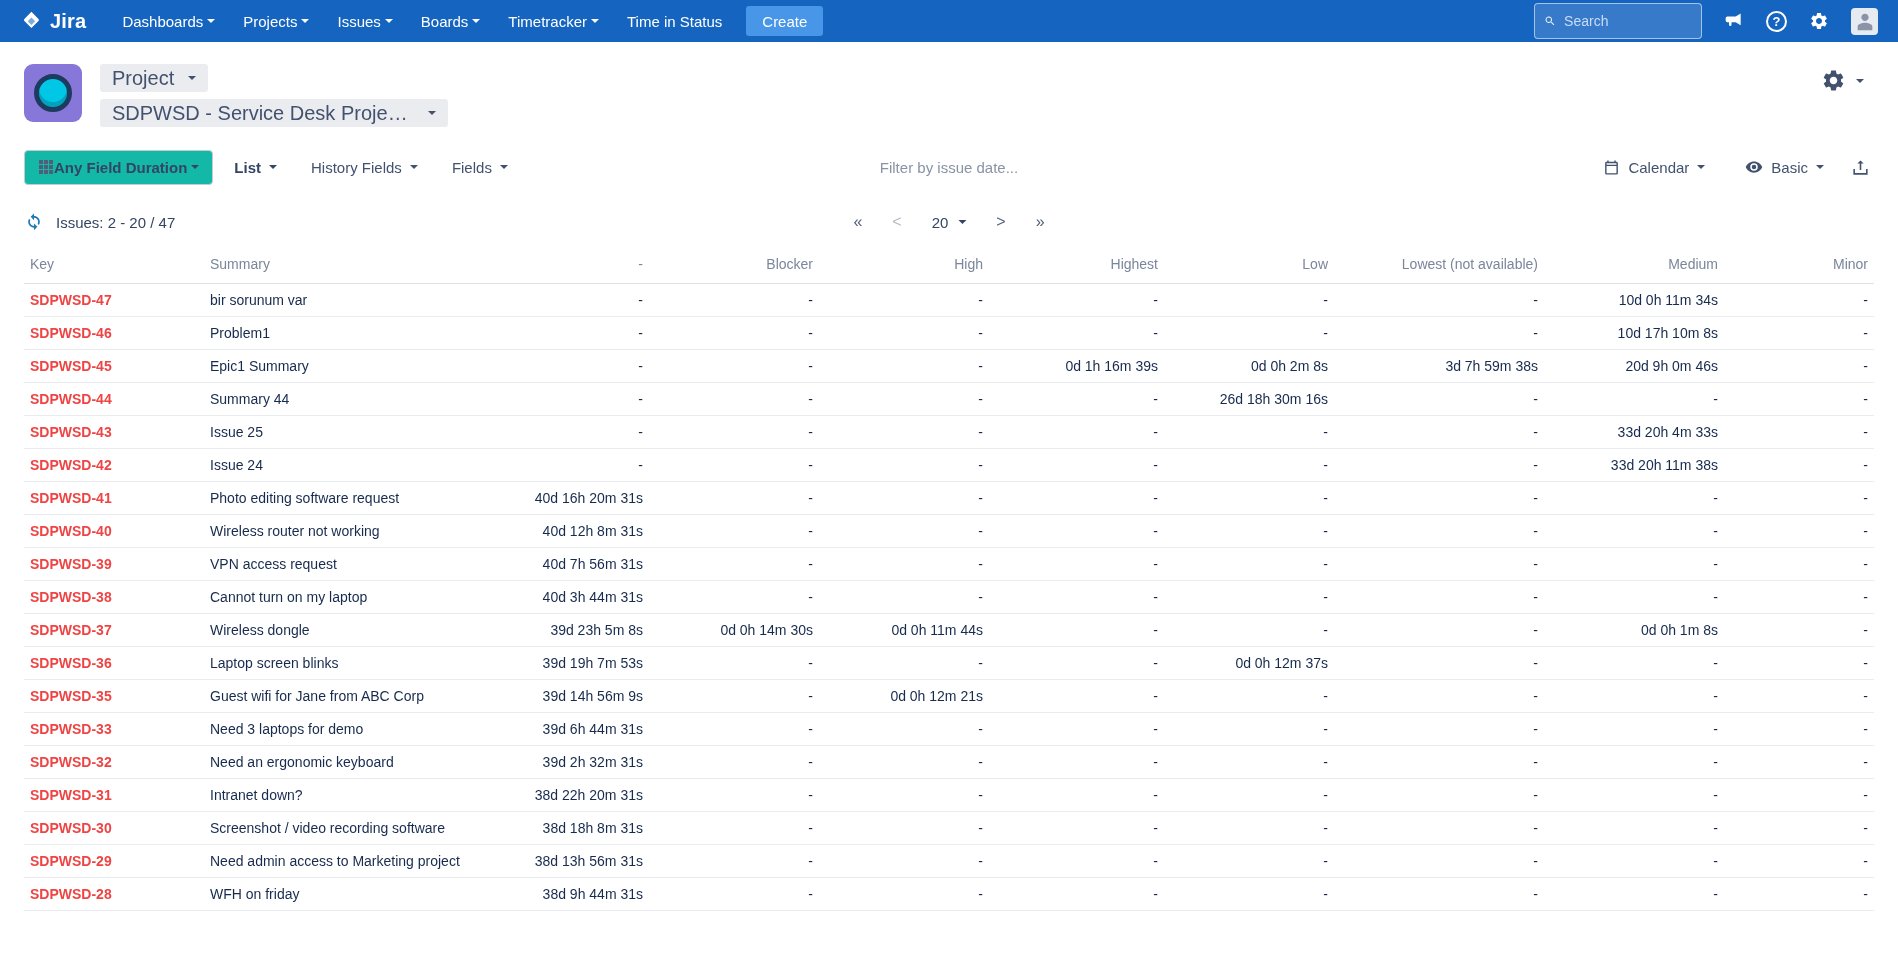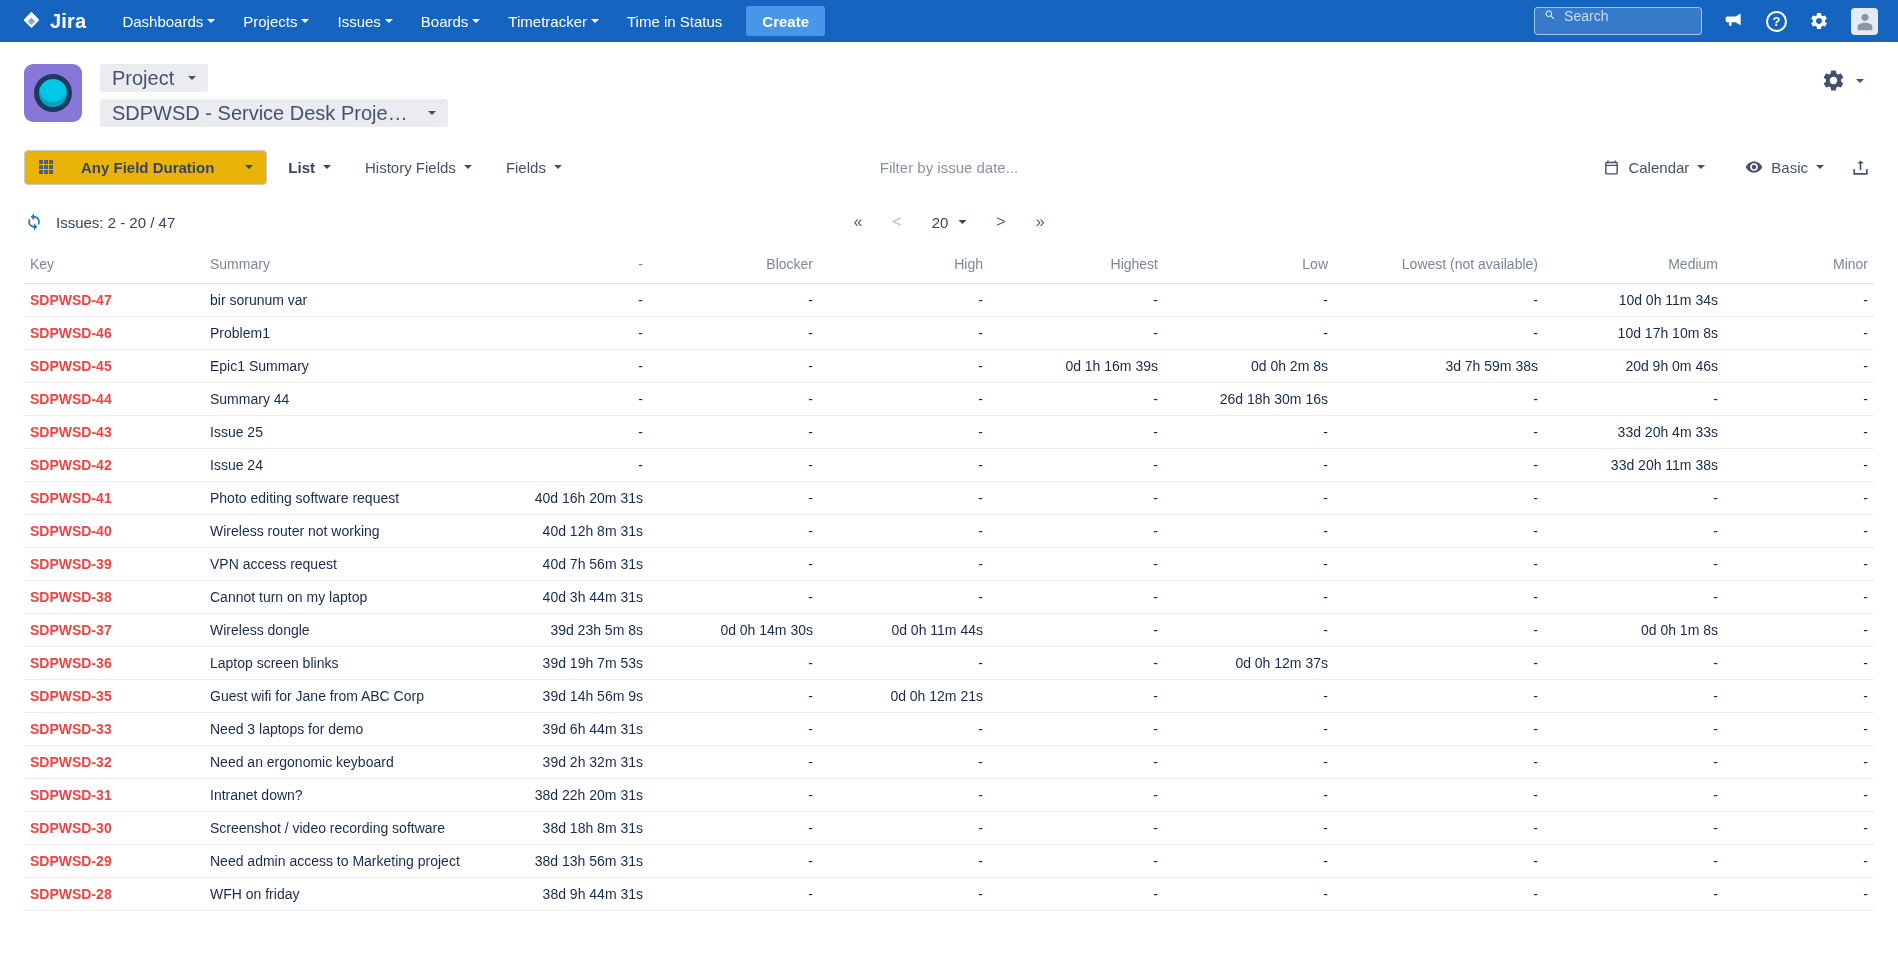--- a/index.html
+++ b/index.html
@@ -23,26 +23,26 @@
   }
   .nav-logo{display:flex;align-items:center;gap:7px;margin-right:22px;cursor:pointer;}
   .nav-logo .logo-text{font-size:20px;font-weight:bold;letter-spacing:.2px;}
   .nav-items{display:flex;align-items:center;height:100%;}
   .nav-item{
     display:flex;align-items:center;height:42px;padding:10px 14px;
     font-size:15px;font-weight:500;cursor:pointer;white-space:nowrap;
   }
   .create-btn{
     background:#4796E8;color:#fff;border:none;border-radius:3px;
-    height:30px;padding:0 16px;font-size:15px;font-weight:700;
+    height:30px;padding:0 16px;font-size:15px;font-weight:400;
     font-family:"Liberation Sans",sans-serif;margin-left:10px;cursor:pointer;
   }
   .nav-right{margin-left:auto;display:flex;align-items:center;gap:22px;}
   .nav-search{
-    display:flex;align-items:flex-start;gap:8px;height:28px;width:168px;
+    display:flex;align-items:center;gap:8px;height:36px;width:168px;
     background:rgba(255,255,255,.14);border:1px solid rgba(255,255,255,.55);
     border-radius:4px;padding:0 9px;
   }
   .nav-search input{
     background:transparent;border:none;outline:none;color:#fff;
     width:100%;font-size:14px;font-family:"Liberation Sans",sans-serif;
   }
   .nav-search input::placeholder{color:#C9DCF4;}
   .icon-btn{display:flex;align-items:center;justify-content:center;cursor:pointer;}
   .help-badge{
@@ -85,22 +85,22 @@
     gap:6px;color:#42526E;cursor:pointer;
   }
 
   
   .toolbar{
     position:relative;display:flex;align-items:center;
     padding:8px 28px 10px 24px;height:54px;
   }
   .tb-left{display:flex;align-items:center;gap:8px;}
   .outlined-btn{
-    display:flex;align-items:center;gap:27px;height:35px;padding:0 13px;
-    border:1px solid #C5CBD4;border-radius:4px;background:#eab308;
+    display:flex;align-items:center;gap:0;height:35px;padding:0 13px;
+    border:1px solid #C5CBD4;border-radius:4px;background:#14b8a6;
     font-size:15px;font-weight:bold;color:#344563;
     font-family:"Liberation Sans",sans-serif;cursor:pointer;
   }
   .text-btn{
     display:flex;align-items:center;gap:4px;padding:0 13px;height:35px;
     background:none;border:none;font-size:15px;color:#42526E;
     font-family:"Liberation Sans",sans-serif;cursor:pointer;white-space:nowrap;
   }
   .text-btn.bold{font-weight:bold;color:#344563;}
   .filter-input{

